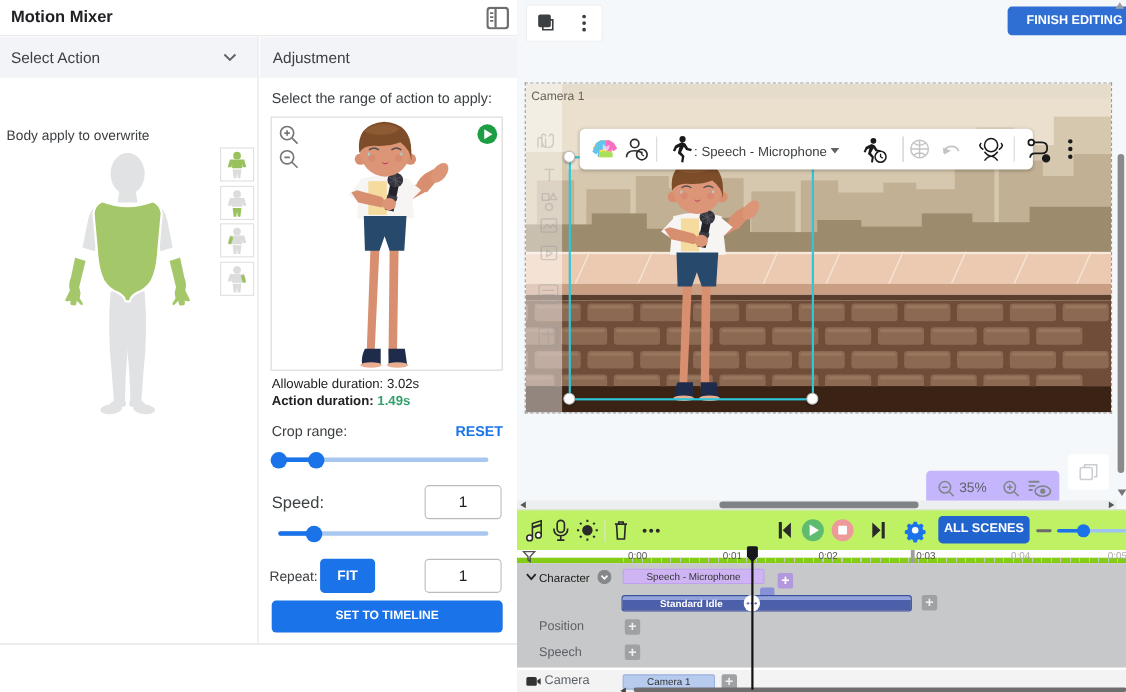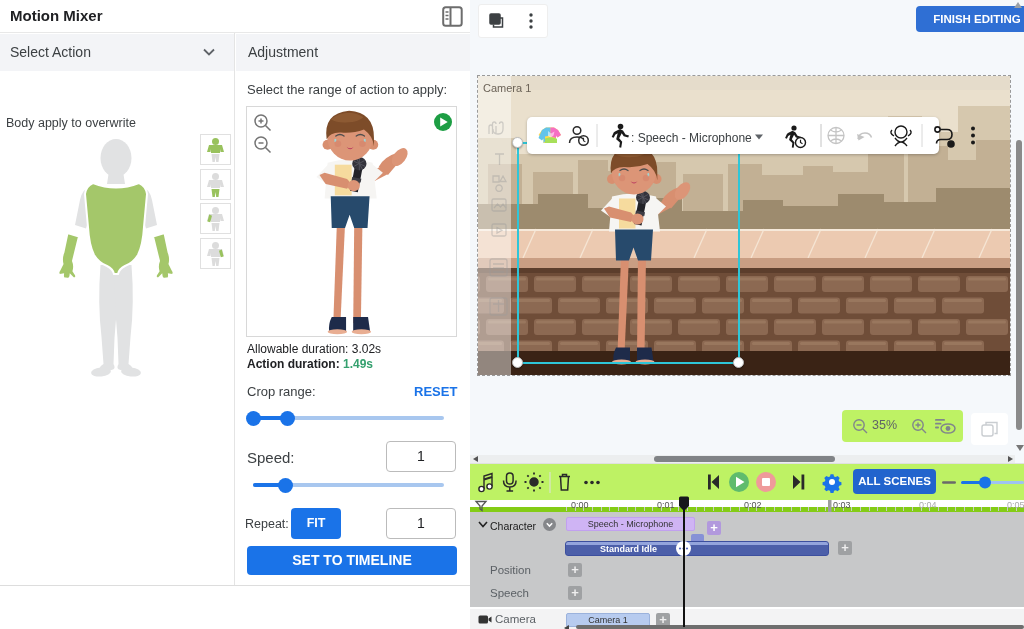--- a/index.html
+++ b/index.html
@@ -29,21 +29,21 @@
 #act { left:247px; top:357px; font-size:12px; color:#202124; font-weight:bold; }
 #act span { color:#34a06e;margin-top:32px; }
 #croplbl { left:247px; top:384px; font-size:13px; color:#3c4043; }
 #resetbtn { left:414px; top:384px; font-size:13px; color:#1a73e8; font-weight:bold; }
 #speedlbl { left:247px; top:449px; font-size:15px; color:#3c4043; }
 #repeatlbl { left:245px; top:517px; font-size:12.5px; color:#3c4043; }
 .inpbox { width:70px; height:31px; border:1px solid #bbb; border-radius:4px; background:#fff; font-size:14px; color:#202124; text-align:center; line-height:29px; }
 #speedinp { left:386px; top:441px; }
 #repeatinp { left:386px; top:508px; }
 #fitbtn { left:291px; top:508px; width:50px; height:31px; font-size:12.5px; line-height:31px; }
-#settimeline { left:247px; top:546px; width:210px; height:29px; font-size:14px; line-height:29px; }
+#settimeline { left:247px; top:546px; width:210px; height:29px; font-size:11px; line-height:29px; }
 
 
 .slider-track { position:absolute; height:4px; background:#a8c7ef; border-radius:2px; }
 .slider-fill { position:absolute; height:4px; background:#1a73e8; border-radius:2px; }
 .slider-thumb { position:absolute; width:15px; height:15px; background:#1a73e8; border-radius:50%; }
 
 
 .thumb { left:200px; width:31px; height:31px; border:1px solid #e0e0e0; background:#fff; }
 
 
@@ -56,21 +56,21 @@
 #cam1lbl { left:5px; top:6px; font-size:11px; color:#6b6257; }
 
 
 .selline { position:absolute; background:#2ec6d8; }
 .handle { position:absolute; width:11px; height:11px; background:#fff; border:1px solid #bbb; border-radius:50%; box-shadow:0 1px 2px rgba(0,0,0,.3); }
 
 
 #ctoolbar { left:49px; top:15px; width:412px; height:37px; background:#fff; border-radius:5px; box-shadow:0 1px 3px rgba(0,0,0,.25);margin-top:26px; }
 
 
-#zoomcard { left:372px; top:410px; width:121px; height:32px; background:#bef264; border-radius:4px; }
+#zoomcard { left:372px; top:428px; width:121px; height:32px; background:#c4b5fd; border-radius:4px; }
 #zoomtxt { left:30px; top:8px; font-size:12.5px; color:#5f6368; }
 #layercard { left:501px; top:413px; width:37px; height:32px; background:#fff; border-radius:4px; }
 
 
 #hscroll { left:0px; top:455px; width:545px; height:8px; background:#eceeef; }
 #hthumb { left:184px; top:1px; width:181px; height:6px; background:#808386; border-radius:3px; }
 #vscroll { left:546px; top:140px; width:6px; height:290px; background:#8a8a8a; border-radius:3px; }
 
 
 #playbar { left:0; top:463px; width:554px; height:37px; background:#bef264; border-top:1px solid #e0e0e0; }

